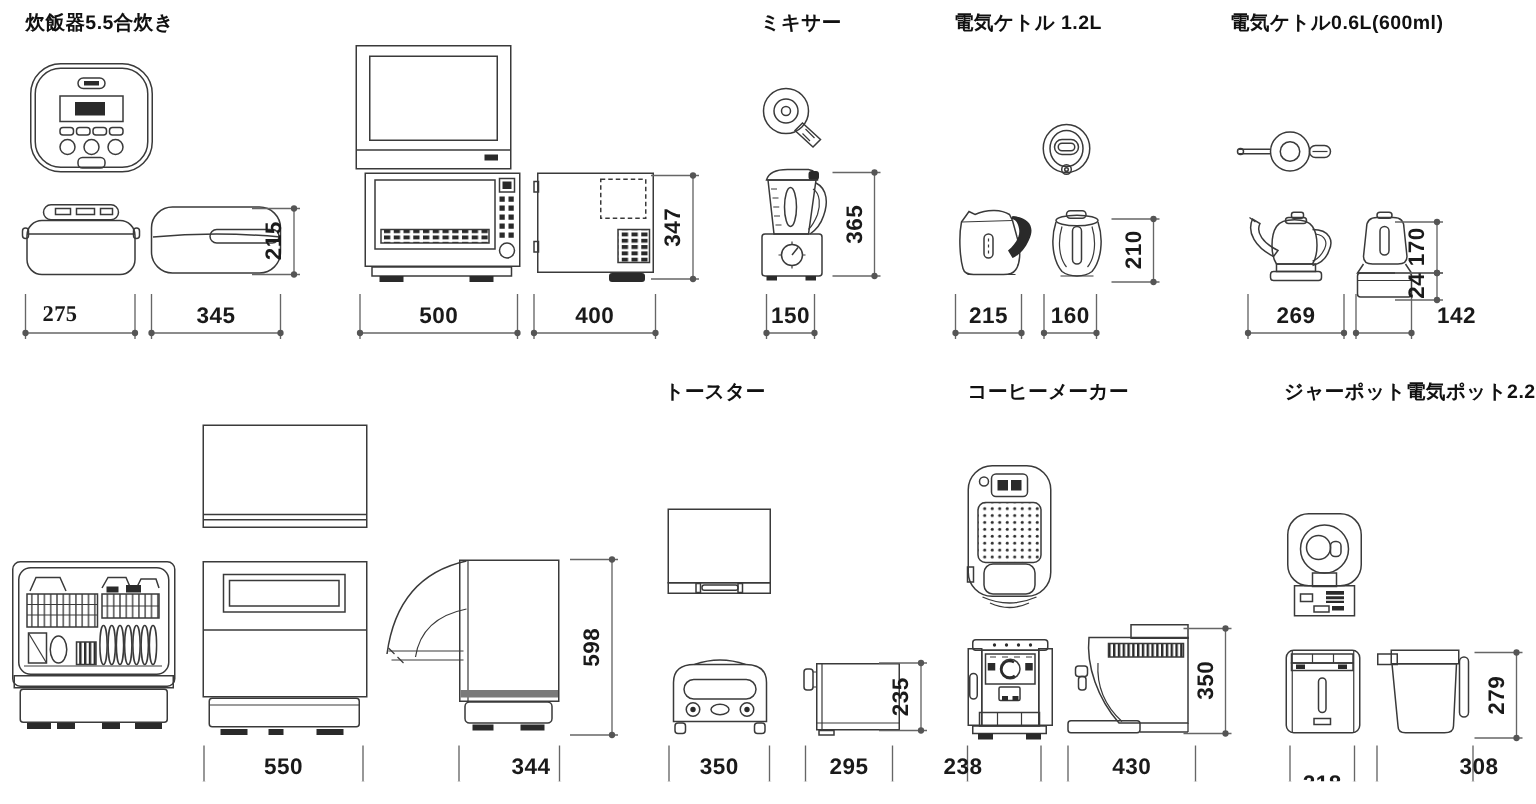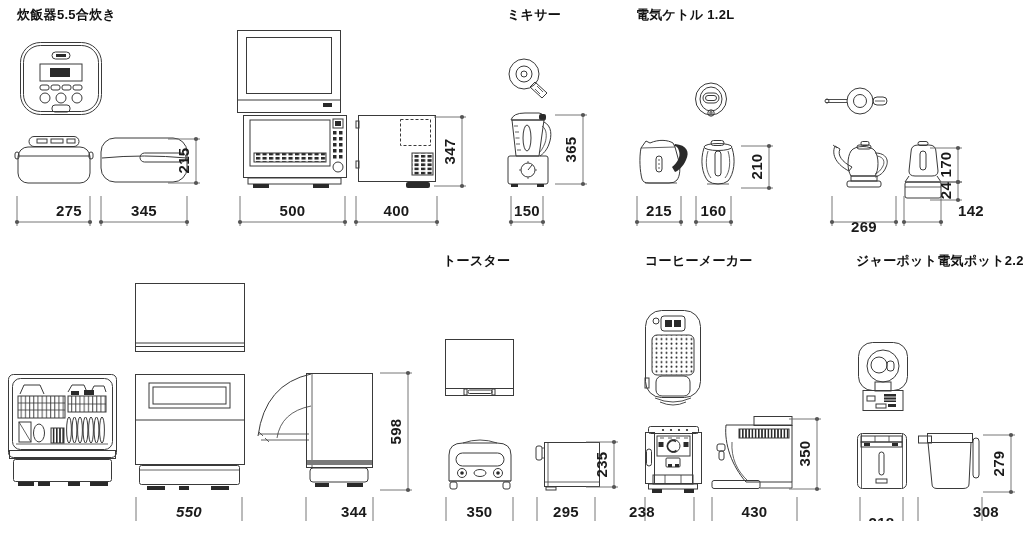--- a/index.html
+++ b/index.html
@@ -13,20 +13,21 @@
   svg{position:absolute;left:0;top:0;}
 </style>
 </head>
 <body>
 
 <div class="sheet">
 
   <div class="title" style="left:17px;top:6px">炊飯器5.5合炊き</div>
   <div class="title" style="left:507px;top:6px">ミキサー</div>
   <div class="title" style="left:636px;top:6px">電気ケトル 1.2L</div>
+  <div class="title" style="left:820px;top:6px">電気ケトル0.6L(600ml)</div>
   <div class="title" style="left:443px;top:252px">トースター</div>
   <div class="title" style="left:645px;top:252px">コーヒーメーカー</div>
   <div class="title" style="left:856px;top:252px">ジャーポット電気ポット2.2L</div>
 
   <svg id="art" width="1024" height="536" viewBox="0 0 1024 536" fill="none" stroke="#3a3a3a" stroke-width="1">
     <defs>
       <pattern id="p-dot" width="5" height="4.6" patternUnits="userSpaceOnUse">
           <circle cx="1.5" cy="1.5" r="1" fill="#2a2a2a" stroke="none"></circle>
         </pattern>
       <pattern id="p-vent" width="6.5" height="4.2" patternUnits="userSpaceOnUse">
@@ -491,30 +492,30 @@
         <line x1="817" y1="419" x2="817" y2="489" stroke-width="0.9"></line>
         <circle cx="817" cy="419" r="2.1" fill="#555" stroke="none"></circle>
         <circle cx="817" cy="489" r="2.1" fill="#555" stroke="none"></circle>
         <line x1="983" y1="435" x2="1015" y2="435" stroke-width="0.9"></line>
         <line x1="983" y1="492" x2="1015" y2="492" stroke-width="0.9"></line>
         <line x1="1011" y1="435" x2="1011" y2="492" stroke-width="0.9"></line>
         <circle cx="1011" cy="435" r="2.1" fill="#555" stroke="none"></circle>
         <circle cx="1011" cy="492" r="2.1" fill="#555" stroke="none"></circle>
       </g>
   </svg>
-<div class="dim-label" style="left: 39px; top: 202px;">275</div>
+<div class="dim-label" style="left: 10px; top: 202px; font-family: Liberation Serif, serif;">275</div>
     <div class="dim-label" style="left: 114px; top: 202px;">345</div>
     <div class="dim-label" style="left: 262.5px; top: 202px;">500</div>
     <div class="dim-label" style="left: 366.5px; top: 202px;">400</div>
     <div class="dim-label" style="left: 497px; top: 202px;">150</div>
     <div class="dim-label" style="left: 629px; top: 202px;">215</div>
     <div class="dim-label" style="left: 683.5px; top: 202px;">160</div>
-    <div class="dim-label" style="left: 834px; top: 202px; margin-top: 16px;">269</div>
+    <div class="dim-label" style="left: 834px; top: 202px;">269</div>
     <div class="dim-label" style="left: 941px; top: 202px;">142</div>
-    <div class="dim-label" style="left: 159px; top: 503px; font-style: italic;">550</div>
+    <div class="dim-label" style="left: 159px; top: 503px;">550</div>
     <div class="dim-label" style="left: 324px; top: 503px;">344</div>
     <div class="dim-label" style="left: 449.5px; top: 503px;">350</div>
     <div class="dim-label" style="left: 536px; top: 503px;">295</div>
     <div class="dim-label" style="left: 612px; top: 503px;">238</div>
     <div class="dim-label" style="left: 724.5px; top: 503px;">430</div>
     <div class="dim-label" style="left: 851.5px; top: 503px; margin-top: 11px;">218</div>
     <div class="dim-label" style="left: 920px; top: 503px; padding-left: 36px;">308</div>
     <div class="dim-label v" style="left: 161px; top: 152px;">215</div>
     <div class="dim-label v" style="left: 427px; top: 142.5px;">347</div>
     <div class="dim-label v" style="left: 548px; top: 140.5px;">365</div>

